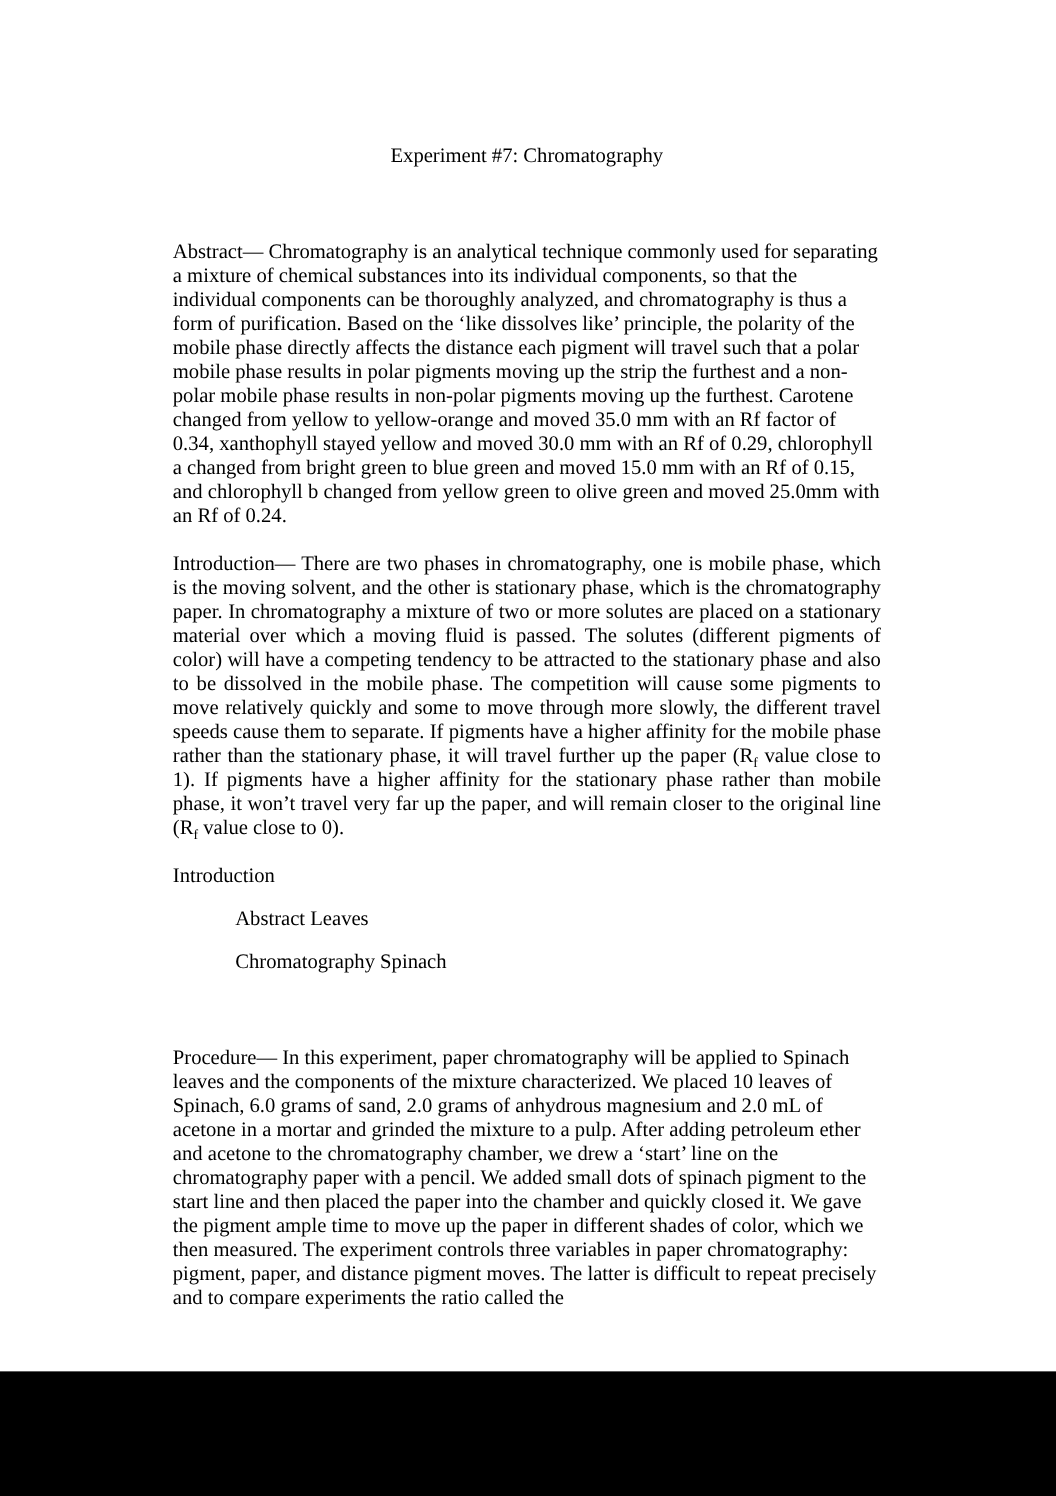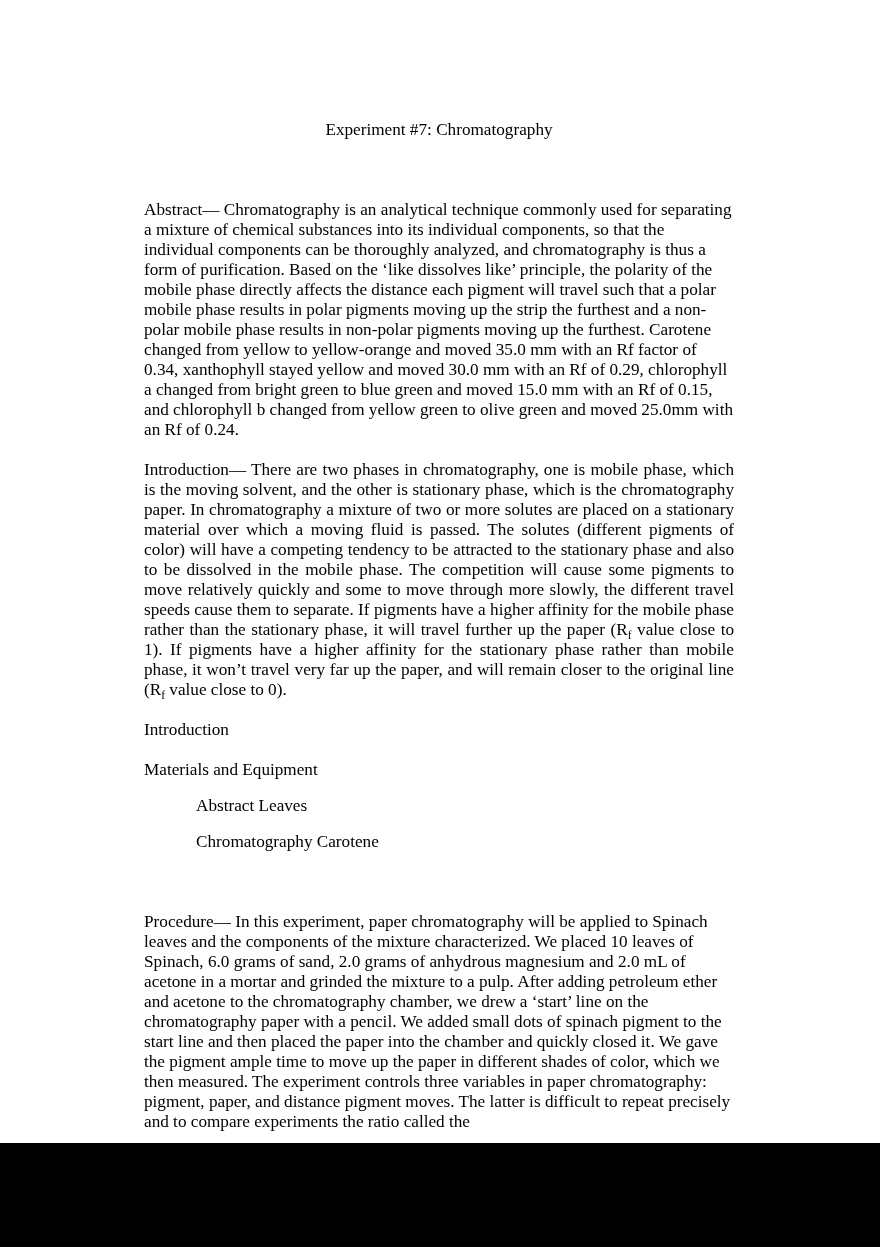--- a/index.html
+++ b/index.html
@@ -41,22 +41,21 @@
 
   <p class="doc-title">Experiment #7: Chromatography</p>
 
   <p class="left gap3">Abstract— Chromatography is an analytical technique commonly used for separating a mixture of chemical substances into its individual components, so that the individual components can be thoroughly analyzed, and chromatography is thus a form of purification. Based on the ‘like dissolves like’ principle, the polarity of the mobile phase directly affects the distance each pigment will travel such that a polar mobile phase results in polar pigments moving up the strip the furthest and a non-polar mobile phase results in non-polar pigments moving up the furthest. Carotene changed from yellow to yellow-orange and moved 35.0 mm with an Rf factor of 0.34, xanthophyll stayed yellow and moved 30.0 mm with an Rf of 0.29, chlorophyll a changed from bright green to blue green and moved 15.0 mm with an Rf of 0.15, and chlorophyll b changed from yellow green to olive green and moved 25.0mm with an Rf of 0.24.</p>
 
   <p class="justify gap1"><span>Introduction— There are two phases in chromatography, one is mobile phase, which is the moving solvent, and the other is stationary phase, which is the chromatography paper. In chromatography a mixture of two or more solutes are placed on a stationary material over which a moving fluid is passed. The solutes (different pigments of color) will have a competing tendency to be attracted to the stationary phase and also to be dissolved in the mobile phase. The competition will cause some pigments to move relatively quickly and some to move through more slowly, the different travel speeds cause them to separate. If pigments have a higher affinity for the mobile phase rather than the stationary phase, it will travel further up the paper (R</span><sub class="rf">f</sub><span> value close to 1). If pigments have a higher affinity for the stationary phase rather than mobile phase, it won’t travel very far up the paper, and will remain closer to the original line (R</span><sub class="rf">f</sub><span> value close to 0).</span></p>
 
   <p class="left gap1">Introduction</p>
 
   <div>
-    <p class="left gap1">Materials and Equipment</p>
     <p class="left indent">Abstract Leaves</p>
-    <p class="left indent">Chromatography Carotene</p>
+    <p class="left indent">Chromatography Spinach</p>
   </div>
 
   <p class="left gap3">Procedure— In this experiment, paper chromatography will be applied to Spinach leaves and the components of the mixture characterized. We placed 10 leaves of Spinach, 6.0 grams of sand, 2.0 grams of anhydrous magnesium and 2.0 mL of acetone in a mortar and grinded the mixture to a pulp. After adding petroleum ether and acetone to the chromatography chamber, we drew a ‘start’ line on the chromatography paper with a pencil. We added small dots of spinach pigment to the start line and then placed the paper into the chamber and quickly closed it. We gave the pigment ample time to move up the paper in different shades of color, which we then measured. The experiment controls three variables in paper chromatography: pigment, paper, and distance pigment moves. The latter is difficult to repeat precisely and to compare experiments the ratio called the</p>
 
 </div>
 
 <div class="viewer-band"></div>
 
 </body></html>

